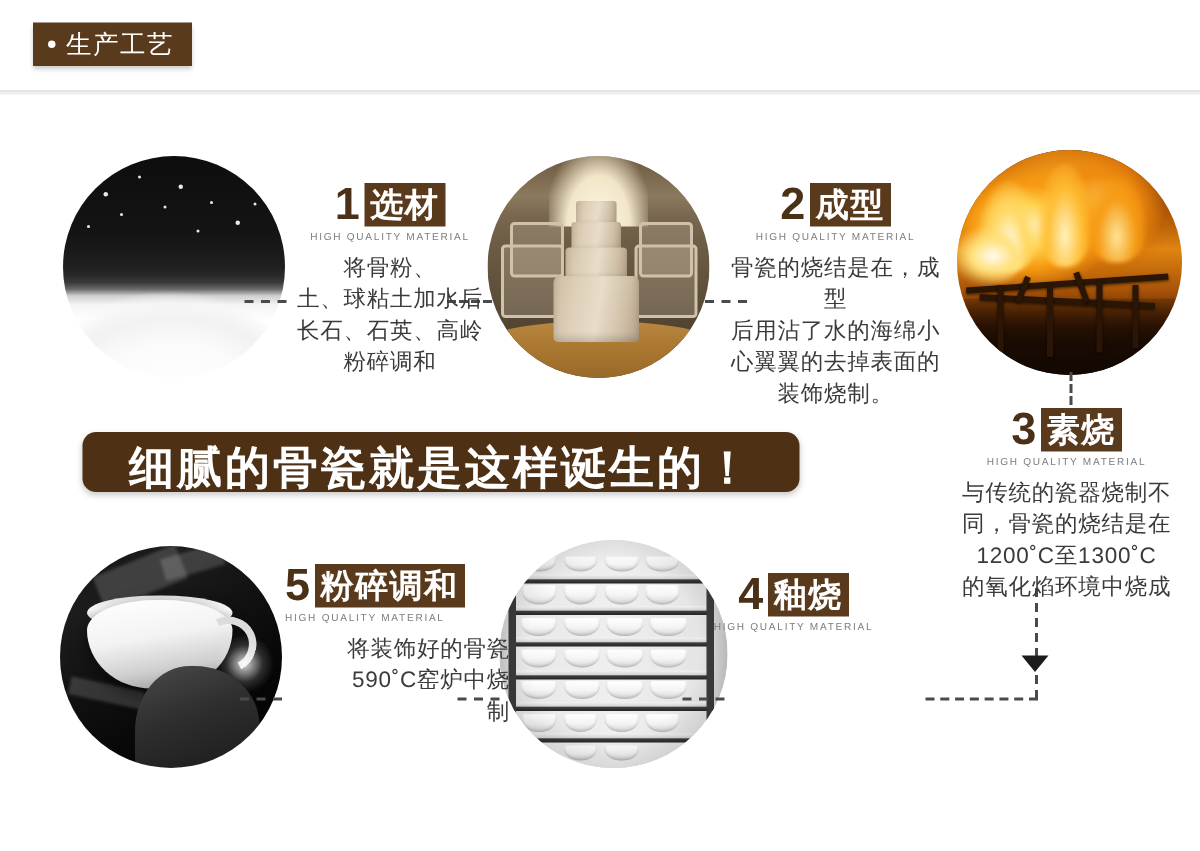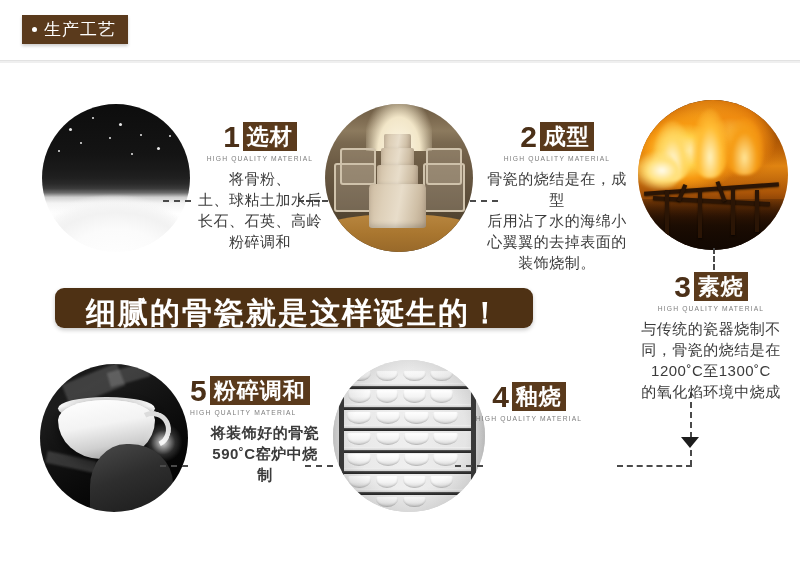--- a/index.html
+++ b/index.html
@@ -102,21 +102,21 @@
     font-size: 15px;
     color: #3b3b3b;
     line-height: 21px;
     letter-spacing: 0.5px;
   }
   .step-body .ind { display: block; }
 
   
   .al-left  .step-head { justify-content: flex-start; }
   .al-left  .step-sub  { text-align: left; }
-  .al-left  .step-body { text-align: center; font-weight: bold; }
+  .al-left  .step-body { text-align: right; }
   .al-cent  .step-head { justify-content: center; }
   .al-cent  .step-sub  { text-align: center; transform-origin: center top; }
   .al-cent  .step-body { text-align: center; }
 
   
   .circle {
     position: absolute;
     border-radius: 50%;
     overflow: hidden;
     background: #ffffff;

